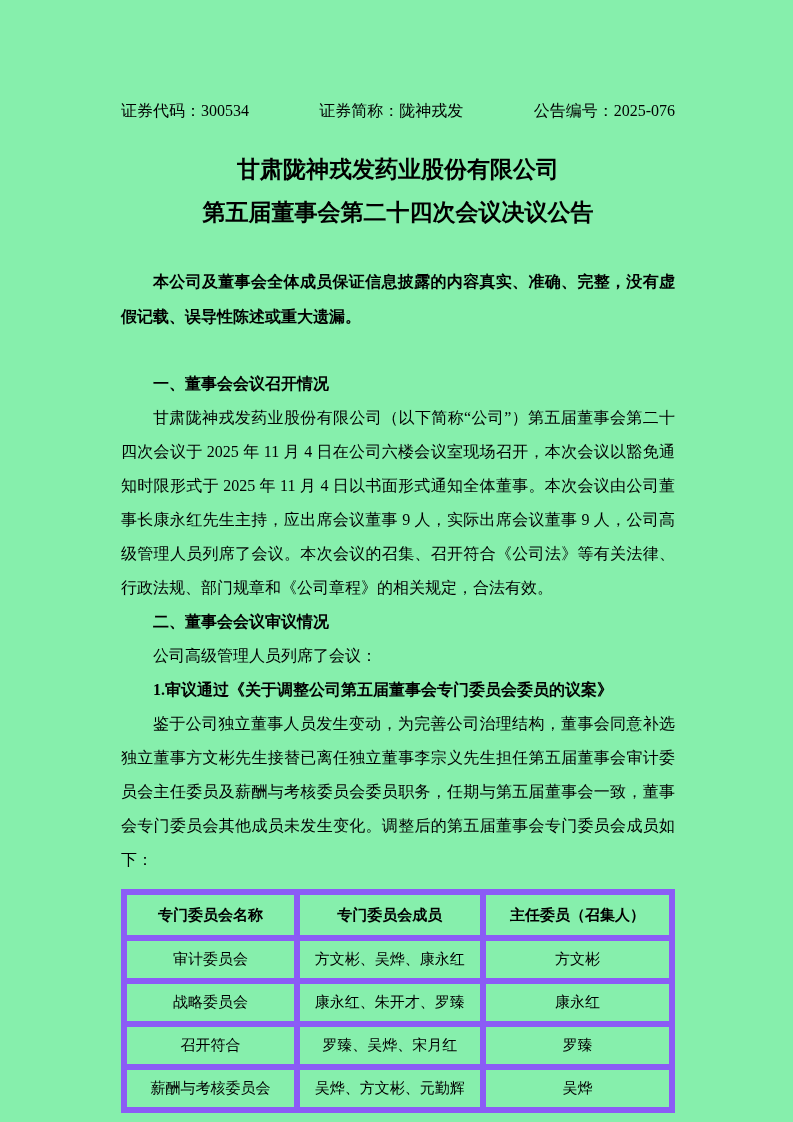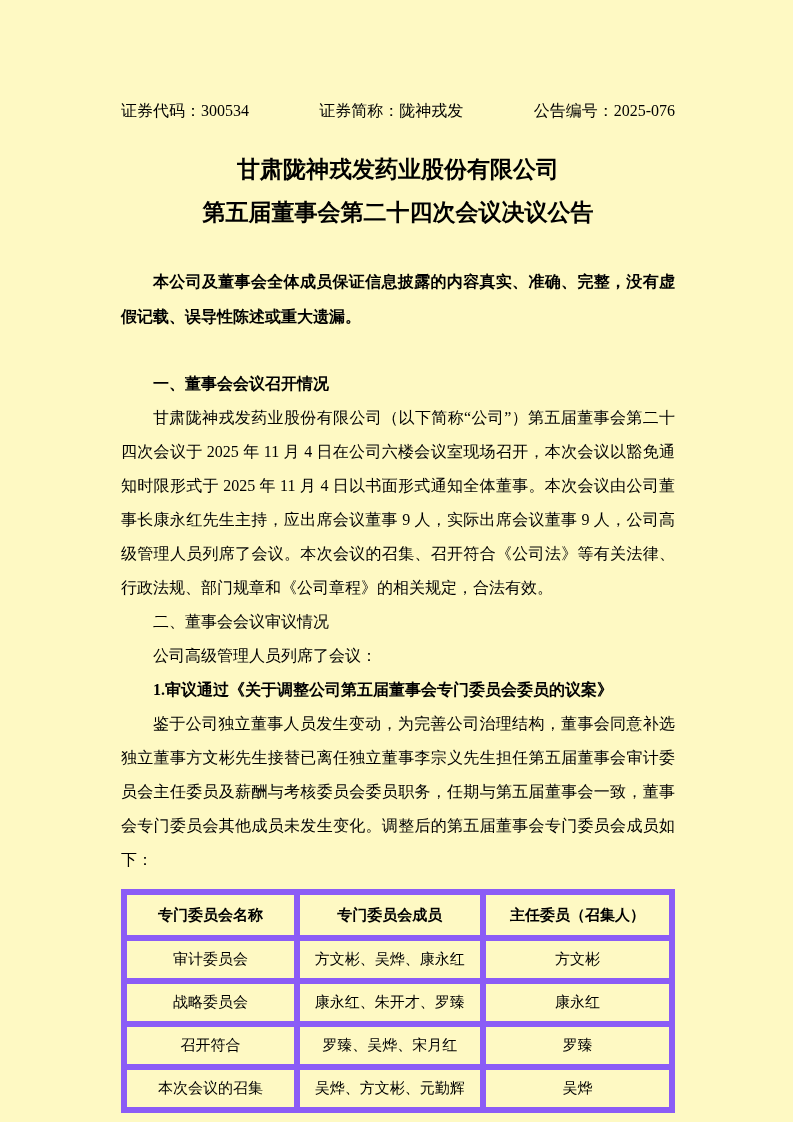--- a/index.html
+++ b/index.html
@@ -5,21 +5,21 @@
   html, body {
     margin: 0;
     padding: 0;
     background: #ffffff;
   }
   .page {
     position: relative;
     width: 793px;
     height: 1122px;
     margin: 0 auto;
-    background: #fef9c3;
+    background: #86efac;
     box-sizing: border-box;
     padding: 100px 118px 0 121px;
     font-family: "Liberation Serif", "DejaVu Serif", serif;
     color: #000000;
   }
   .doc-header {
     display: flex;
     justify-content: space-between;
     align-items: baseline;
     font-size: 16px;
@@ -55,21 +55,21 @@
   }
   .sec-heading {
     margin-top: 33px;
     font-size: 16px;
     font-weight: bold;
     line-height: 34px;
     text-indent: 2em;
   }
   .sec-heading-2 {
     font-size: 16px;
-    font-weight: normal;
+    font-weight: bold;
     line-height: 34px;
     text-indent: 2em;
   }
   .body-para {
     font-size: 16px;
     line-height: 34px;
     text-indent: 2em;
     text-align: justify;
   }
   .item-title {
@@ -148,20 +148,20 @@
         <td>战略委员会</td>
         <td>康永红、朱开才、罗臻</td>
         <td>康永红</td>
       </tr>
       <tr>
         <td>召开符合</td>
         <td>罗臻、吴烨、宋月红</td>
         <td>罗臻</td>
       </tr>
       <tr>
-        <td>本次会议的召集</td>
+        <td>薪酬与考核委员会</td>
         <td>吴烨、方文彬、元勤辉</td>
         <td>吴烨</td>
       </tr>
     </tbody>
   </table>
 
 </div>
 
 </body></html>

